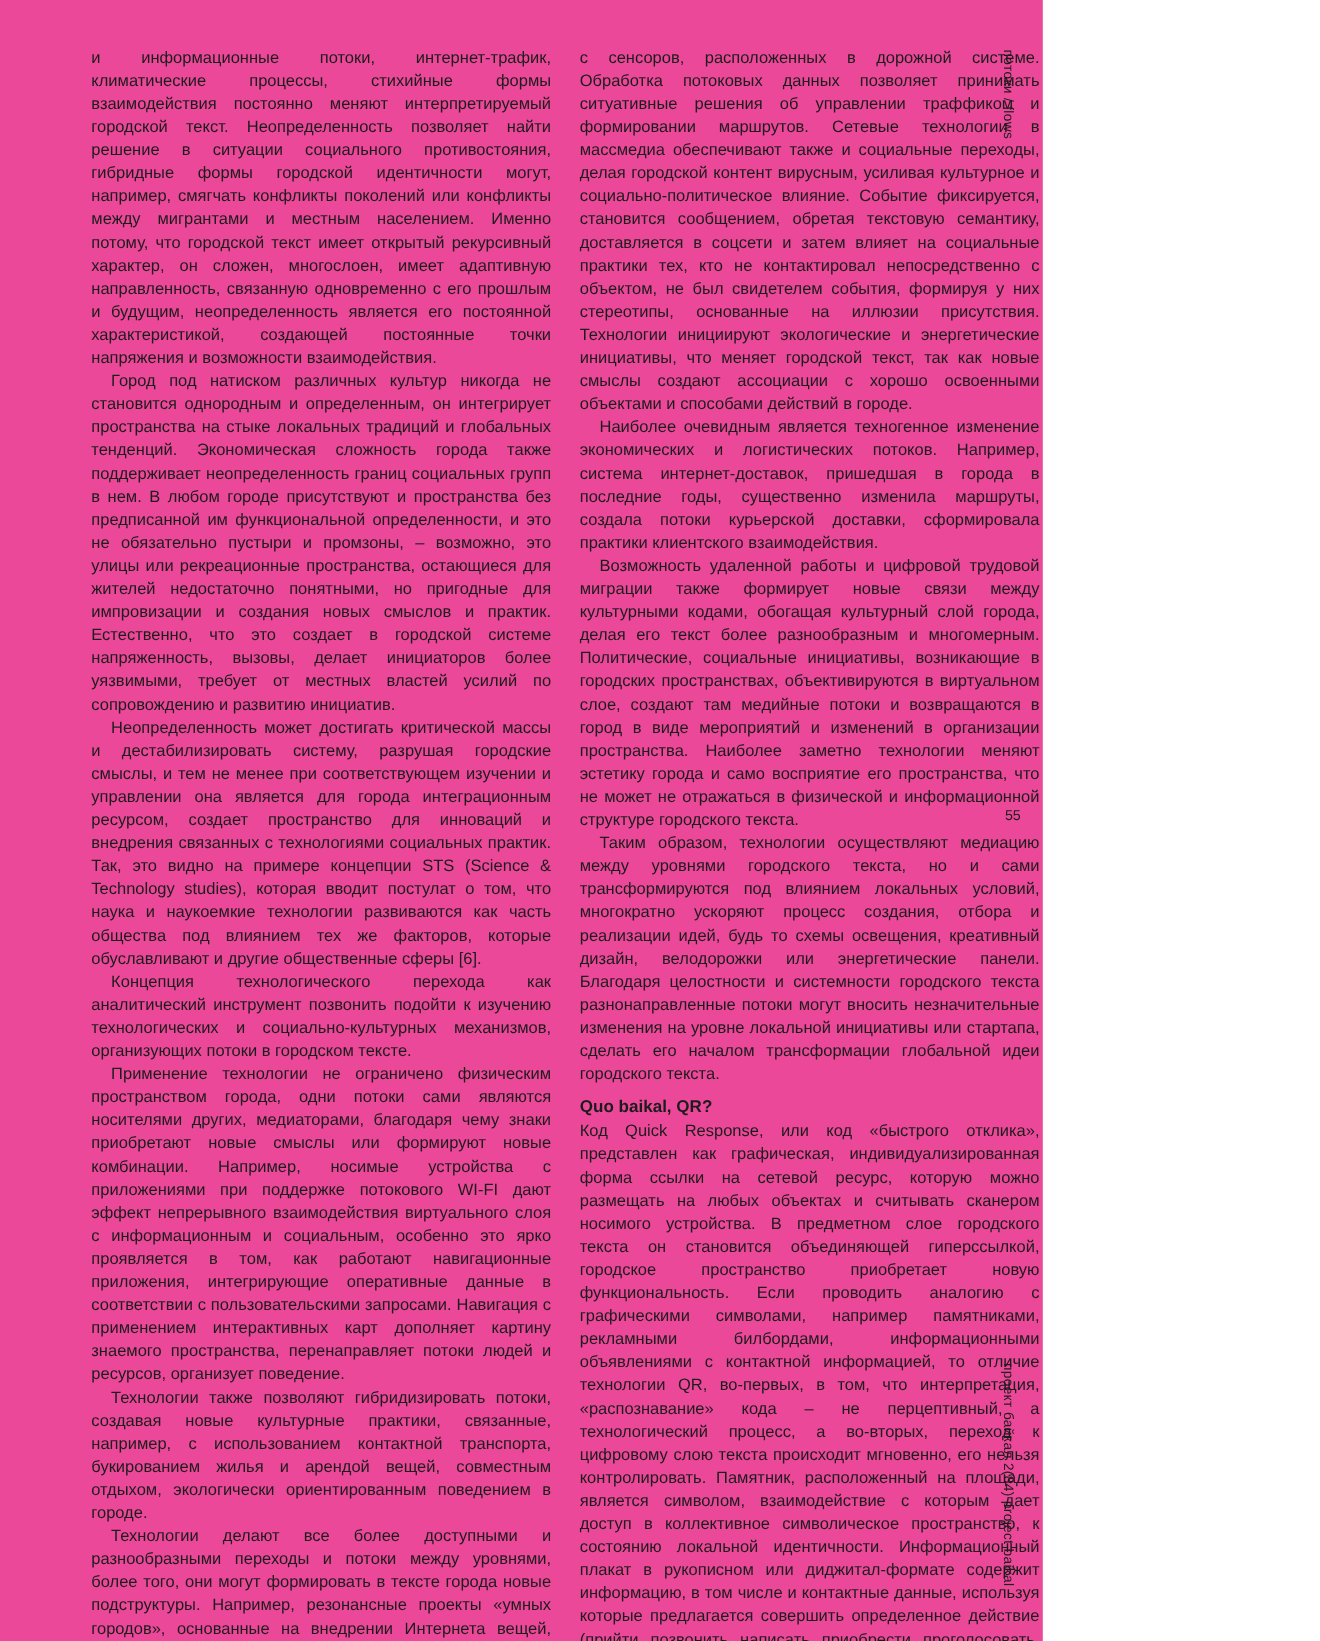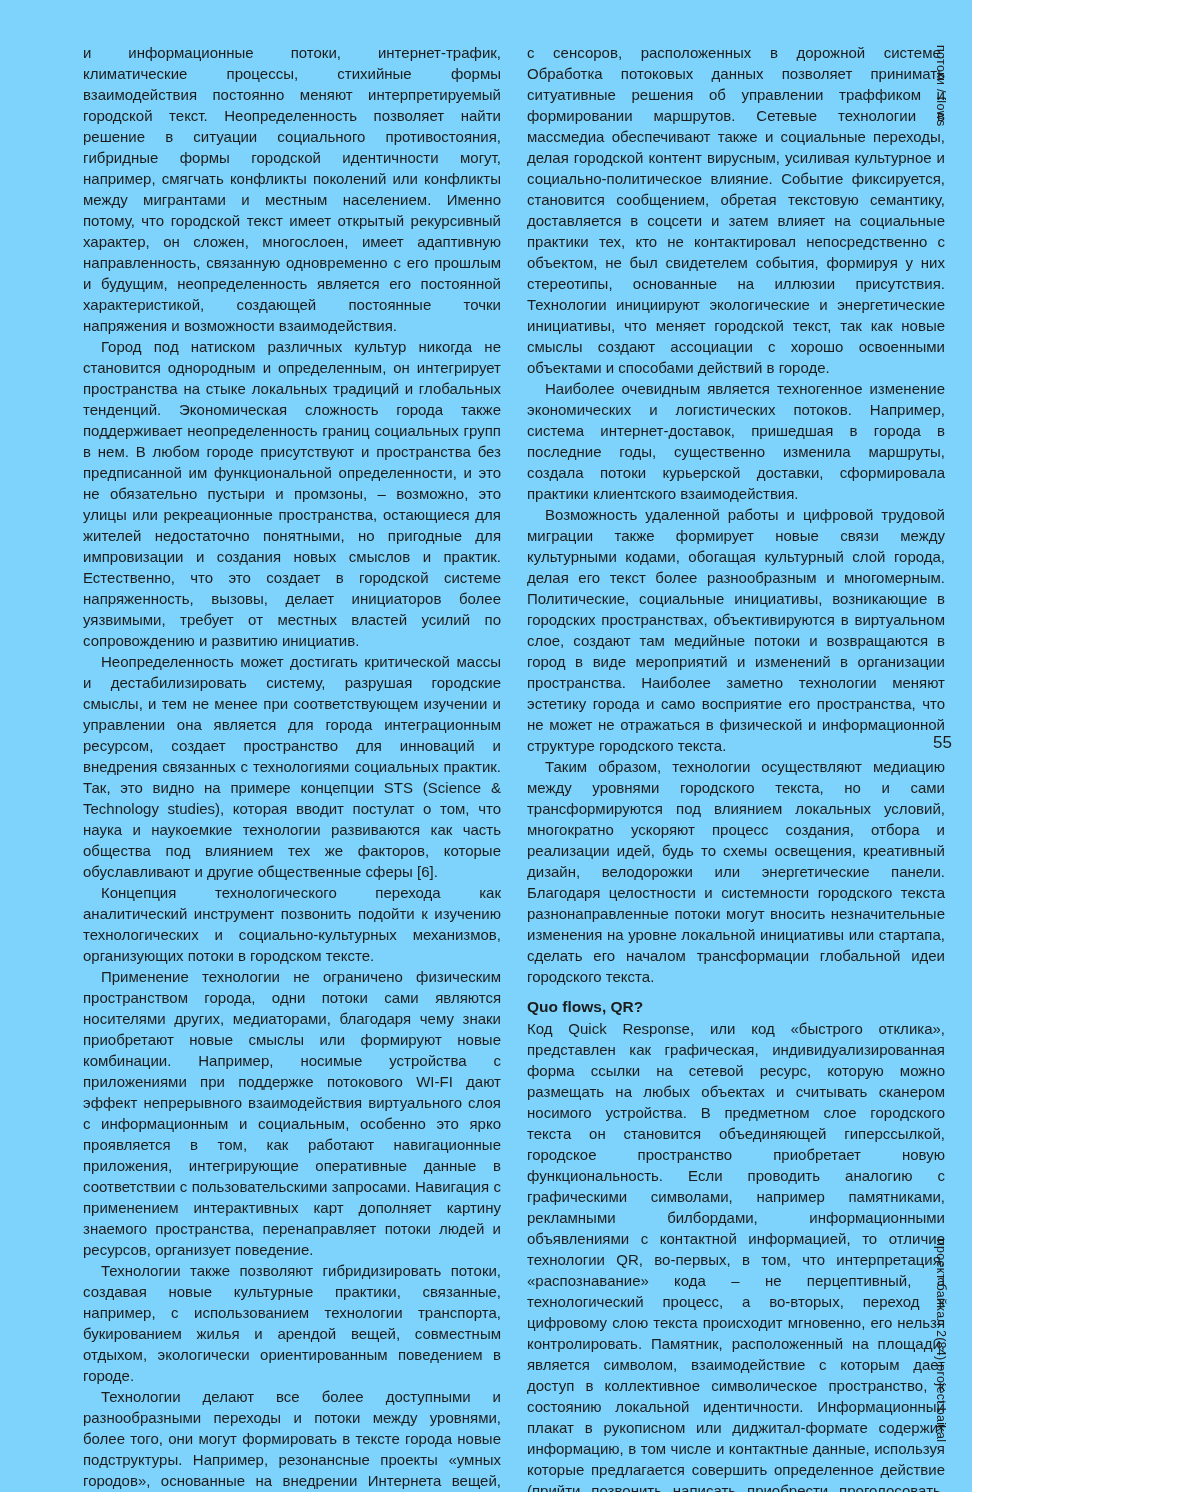--- a/index.html
+++ b/index.html
@@ -4,25 +4,24 @@
 <style>
   html, body {
     margin: 0;
     padding: 0;
     background: #ffffff;
   }
   .page {
     position: relative;
     width: 948px;
     height: 1492px;
-    background: #7dd3fc;
+    background: #ec4899;
     font-family: "Liberation Sans", sans-serif;
     color: #1c1c1c;
     overflow: hidden;
-    padding-left: 24px;
   }
   .columns {
     position: absolute;
     top: 42px;
     left: 83px;
     display: flex;
     gap: 26px;
   }
   .column {
     width: 418px;
@@ -53,21 +52,21 @@
   }
   .running-head {
     position: absolute;
     top: 45px;
     right: 24px;
   }
   .page-number {
     position: absolute;
     top: 733px;
     right: 20px;
-    font-size: 17px;
+    font-size: 13px;
     color: #1c1c1c;
     text-align: right;
   }
   .journal-footer {
     position: absolute;
     bottom: 50px;
     right: 24px;
   }
 </style>
 </head>
@@ -76,30 +75,30 @@
 <div class="page">
 
   <div class="columns">
 
     <div class="column">
       <p class="no-indent">и информационные потоки, интернет-трафик, климатические процессы, стихийные формы взаимодействия постоянно меняют интерпретируемый городской текст. Неопределенность позволяет найти решение в ситуации социального противостояния, гибридные формы городской идентичности могут, например, смягчать конфликты поколений или конфликты между мигрантами и местным населением. Именно потому, что городской текст имеет открытый рекурсивный характер, он сложен, многослоен, имеет адаптивную направленность, связанную одновременно с его прошлым и будущим, неопределенность является его постоянной характеристикой, создающей постоянные точки напряжения и возможности взаимодействия.</p>
       <p>Город под натиском различных культур никогда не становится однородным и определенным, он интегрирует пространства на стыке локальных традиций и глобальных тенденций. Экономическая сложность города также поддерживает неопределенность границ социальных групп в нем. В любом городе присутствуют и пространства без предписанной им функциональной определенности, и это не обязательно пустыри и промзоны, – возможно, это улицы или рекреационные пространства, остающиеся для жителей недостаточно понятными, но пригодные для импровизации и создания новых смыслов и практик. Естественно, что это создает в городской системе напряженность, вызовы, делает инициаторов более уязвимыми, требует от местных властей усилий по сопровождению и развитию инициатив.</p>
       <p>Неопределенность может достигать критической массы и дестабилизировать систему, разрушая городские смыслы, и тем не менее при соответствующем изучении и управлении она является для города интеграционным ресурсом, создает пространство для инноваций и внедрения связанных с технологиями социальных практик. Так, это видно на примере концепции STS (Science &amp; Technology studies), которая вводит постулат о том, что наука и наукоемкие технологии развиваются как часть общества под влиянием тех же факторов, которые обуславливают и другие общественные сферы [6].</p>
       <p>Концепция технологического перехода как аналитический инструмент позвонить подойти к изучению технологических и социально-культурных механизмов, организующих потоки в городском тексте.</p>
       <p>Применение технологии не ограничено физическим пространством города, одни потоки сами являются носителями других, медиаторами, благодаря чему знаки приобретают новые смыслы или формируют новые комбинации. Например, носимые устройства с приложениями при поддержке потокового WI-FI дают эффект непрерывного взаимодействия виртуального слоя с информационным и социальным, особенно это ярко проявляется в том, как работают навигационные приложения, интегрирующие оперативные данные в соответствии с пользовательскими запросами. Навигация с применением интерактивных карт дополняет картину знаемого пространства, перенаправляет потоки людей и ресурсов, организует поведение.</p>
-      <p>Технологии также позволяют гибридизировать потоки, создавая новые культурные практики, связанные, например, с использованием технологии транспорта, букированием жилья и арендой вещей, совместным отдыхом, экологически ориентированным поведением в городе.</p>
+      <p>Технологии также позволяют гибридизировать потоки, создавая новые культурные практики, связанные, например, с использованием контактной транспорта, букированием жилья и арендой вещей, совместным отдыхом, экологически ориентированным поведением в городе.</p>
       <p>Технологии делают все более доступными и разнообразными переходы и потоки между уровнями, более того, они могут формировать в тексте города новые подструктуры. Например, резонансные проекты «умных городов», основанные на внедрении Интернета вещей, соединяют физическую инфраструктуру с базами больших данных, как это происходит и при снятии данных</p>
     </div>
 
     <div class="column">
       <p class="no-indent">с сенсоров, расположенных в дорожной системе. Обработка потоковых данных позволяет принимать ситуативные решения об управлении траффиком и формировании маршрутов. Сетевые технологии в массмедиа обеспечивают также и социальные переходы, делая городской контент вирусным, усиливая культурное и социально-политическое влияние. Событие фиксируется, становится сообщением, обретая текстовую семантику, доставляется в соцсети и затем влияет на социальные практики тех, кто не контактировал непосредственно с объектом, не был свидетелем события, формируя у них стереотипы, основанные на иллюзии присутствия. Технологии инициируют экологические и энергетические инициативы, что меняет городской текст, так как новые смыслы создают ассоциации с хорошо освоенными объектами и способами действий в городе.</p>
       <p>Наиболее очевидным является техногенное изменение экономических и логистических потоков. Например, система интернет-доставок, пришедшая в города в последние годы, существенно изменила маршруты, создала потоки курьерской доставки, сформировала практики клиентского взаимодействия.</p>
       <p>Возможность удаленной работы и цифровой трудовой миграции также формирует новые связи между культурными кодами, обогащая культурный слой города, делая его текст более разнообразным и многомерным. Политические, социальные инициативы, возникающие в городских пространствах, объективируются в виртуальном слое, создают там медийные потоки и возвращаются в город в виде мероприятий и изменений в организации пространства. Наиболее заметно технологии меняют эстетику города и само восприятие его пространства, что не может не отражаться в физической и информационной структуре городского текста.</p>
       <p>Таким образом, технологии осуществляют медиацию между уровнями городского текста, но и сами трансформируются под влиянием локальных условий, многократно ускоряют процесс создания, отбора и реализации идей, будь то схемы освещения, креативный дизайн, велодорожки или энергетические панели. Благодаря целостности и системности городского текста разнонаправленные потоки могут вносить незначительные изменения на уровне локальной инициативы или стартапа, сделать его началом трансформации глобальной идеи городского текста.</p>
-      <h2>Quo flows, QR?</h2>
+      <h2>Quo baikal, QR?</h2>
       <p class="no-indent">Код Quick Response, или код «быстрого отклика», представлен как графическая, индивидуализированная форма ссылки на сетевой ресурс, которую можно размещать на любых объектах и считывать сканером носимого устройства. В предметном слое городского текста он становится объединяющей гиперссылкой, городское пространство приобретает новую функциональность. Если проводить аналогию с графическими символами, например памятниками, рекламными билбордами, информационными объявлениями с контактной информацией, то отличие технологии QR, во-первых, в том, что интерпретация, «распознавание» кода – не перцептивный, а технологический процесс, а во-вторых, переход к цифровому слою текста происходит мгновенно, его нельзя контролировать. Памятник, расположенный на площади, является символом, взаимодействие с которым дает доступ в коллективное символическое пространство, к состоянию локальной идентичности. Информационный плакат в рукописном или диджитал-формате содержит информацию, в том числе и контактные данные, используя которые предлагается совершить определенное действие (прийти, позвонить, написать, приобрести, проголосовать, вспомнить, принять определенное решение и т д). QR-код в настоящее время является одной из технологий</p>
     </div>
 
   </div>
 
   <div class="running-head vertical">потоки / flows</div>
 
   <div class="page-number">55</div>
 
   <div class="journal-footer vertical">проект байкал 2(84) project baikal</div>

